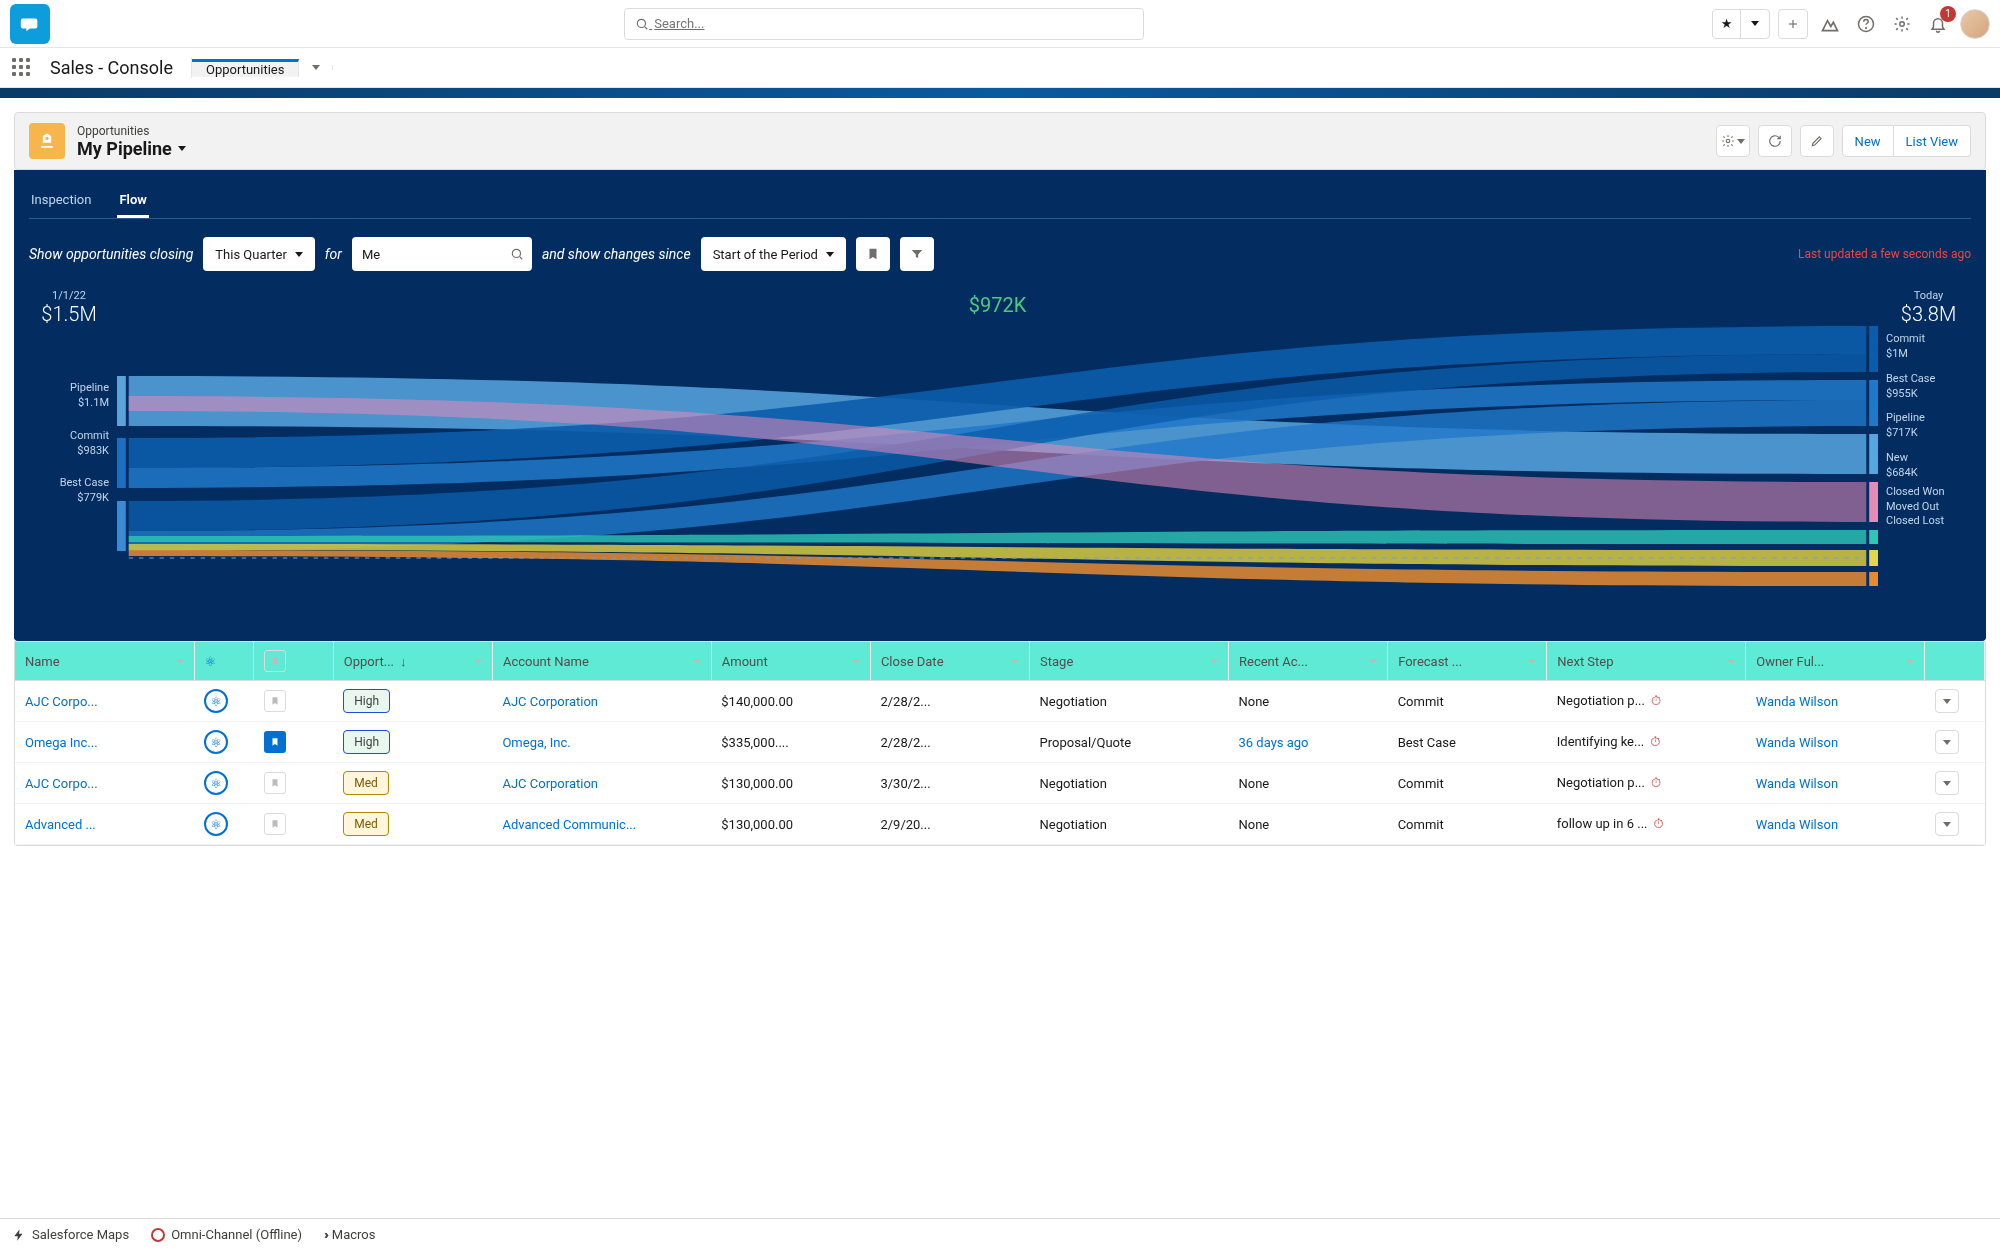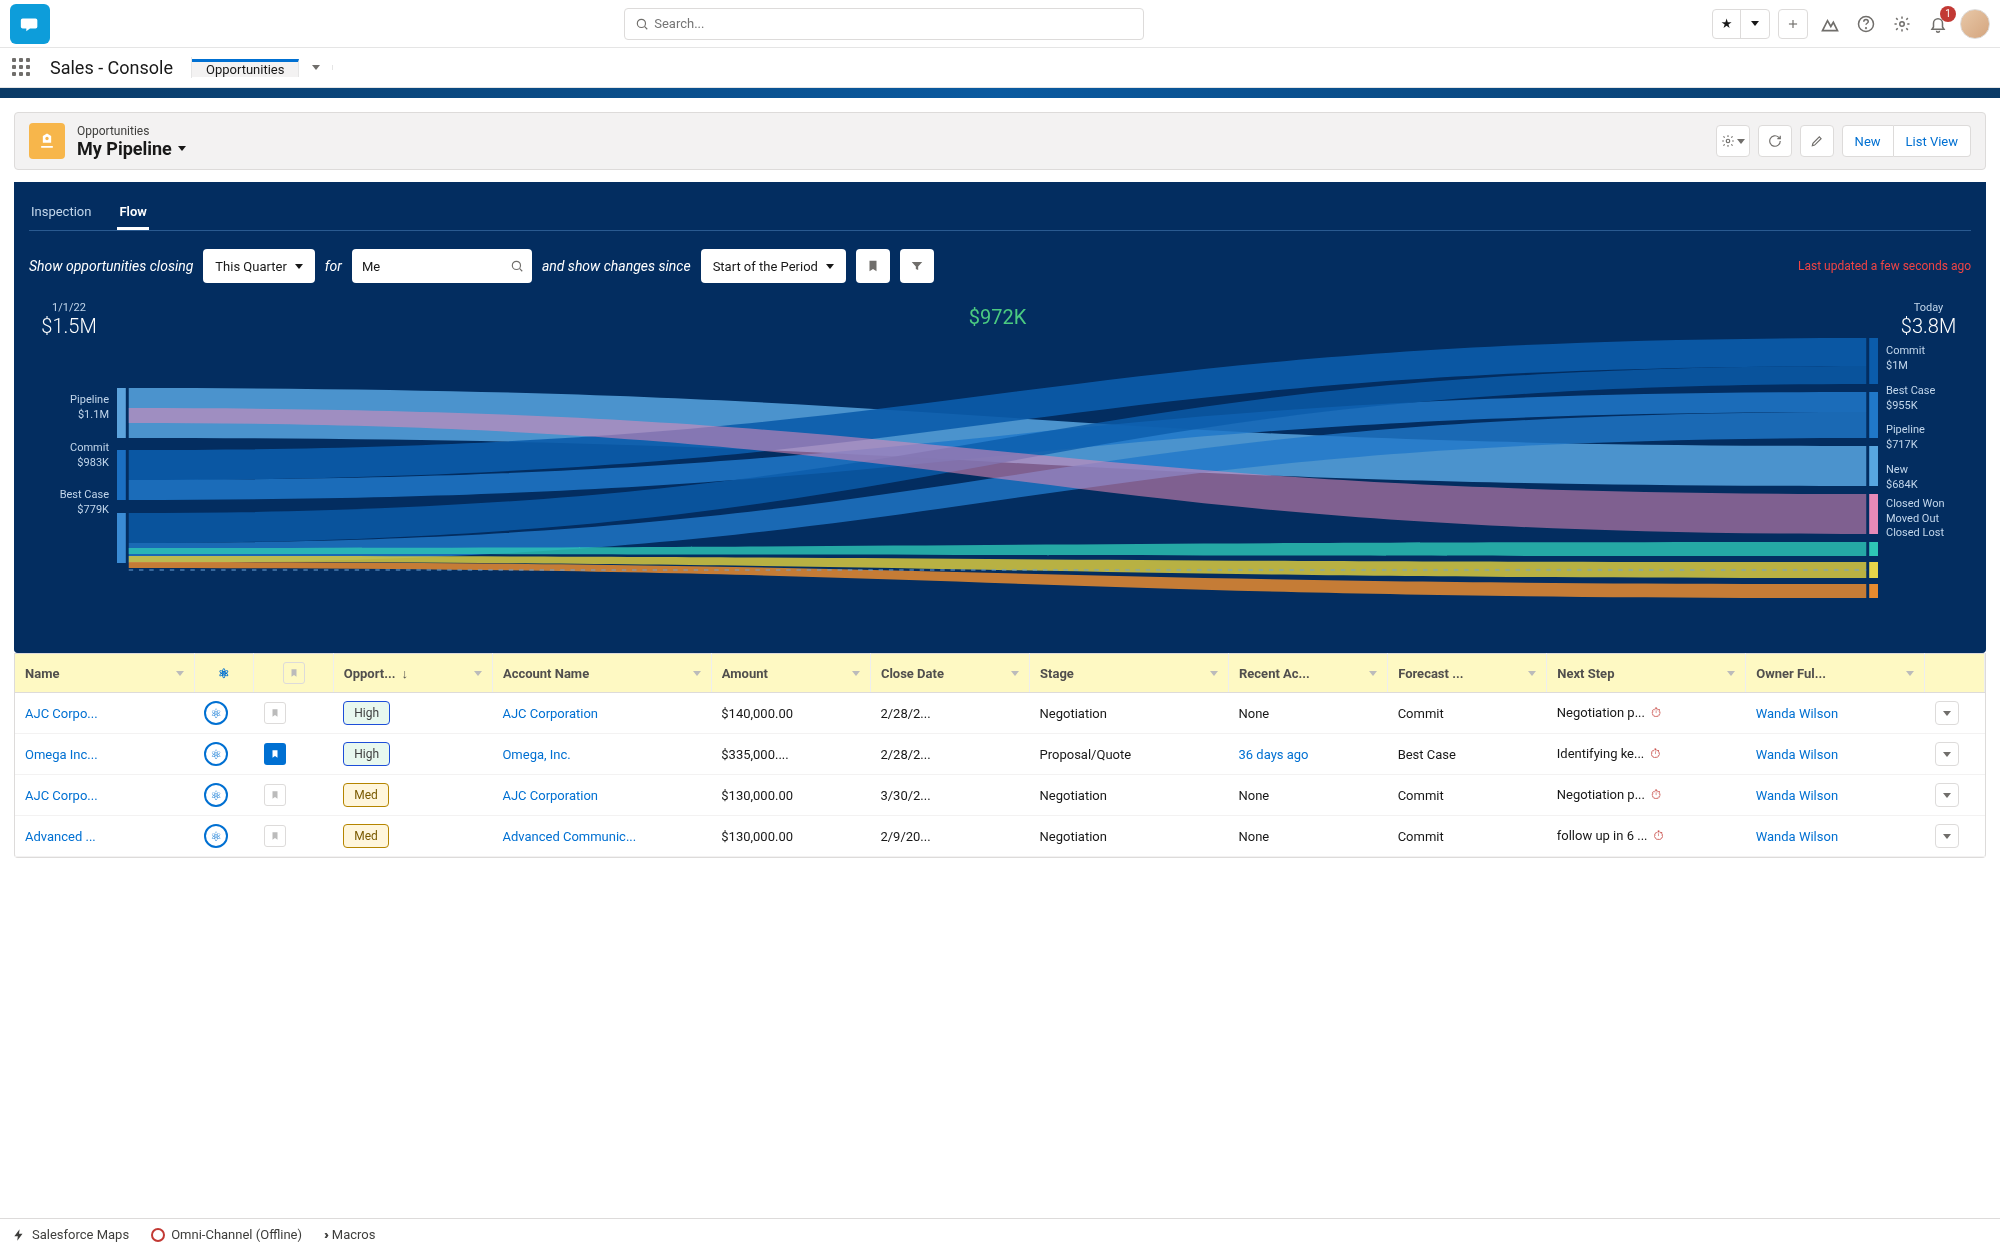--- a/index.html
+++ b/index.html
@@ -1,20 +1,20 @@
 <!DOCTYPE html>
 <html><head>
 <meta charset="utf-8">
 <style>
   *{box-sizing:border-box;font-family:-apple-system,BlinkMacSystemFont,"Segoe UI",Roboto,Helvetica,Arial,sans-serif;}
   body{margin:0;background:#fff;color:#181818;font-size:13px;}
   
   .gh{height:48px;display:flex;align-items:center;border-bottom:1px solid #e5e5e5;padding:0 10px;gap:8px;}
   .gh .spacer{flex:1;}
-  .search-wrap{width:520px;height:32px;border:1px solid #dddbda;border-radius:4px;display:flex;align-items:center;padding:12px 10px;color:#706e6b;margin:0 auto;}
+  .search-wrap{width:520px;height:32px;border:1px solid #dddbda;border-radius:4px;display:flex;align-items:center;padding:12px 10px;color:#706e6b;margin:0 auto;text-decoration:underline;}
   .search-wrap input{border:none;outline:none;flex:1;font-size:13px;background:transparent;}
   .gh .iconbtn{width:30px;height:30px;border:1px solid #dddbda;border-radius:4px;display:flex;align-items:center;justify-content:center;color:#706e6b;cursor:pointer;}
   .gh .iconbare{width:28px;height:28px;display:flex;align-items:center;justify-content:center;color:#706e6b;cursor:pointer;}
   .favdrop{display:flex;border:1px solid #dddbda;border-radius:4px;height:30px;}
   .favdrop>div{width:28px;display:flex;align-items:center;justify-content:center;}
   .favdrop>div:first-child{border-right:1px solid #dddbda;}
   .bell{position:relative;}
   .bell .badge{position:absolute;top:-4px;right:-4px;background:#c23934;color:#fff;border-radius:50%;width:16px;height:16px;font-size:10px;display:flex;align-items:center;justify-content:center;}
   .avatar{width:30px;height:30px;border-radius:50%;background:linear-gradient(135deg,#e8c8a8,#d4a57e);border:1px solid #dddbda;}
   .applogo{width:40px;height:40px;border-radius:6px;background:#0d9dda;display:flex;align-items:center;justify-content:center;margin-right:6px;}
@@ -37,21 +37,21 @@
   .ph .label{font-size:12px;color:#3e3e3c;}
   .ph .title{font-size:18px;font-weight:700;display:flex;align-items:center;gap:6px;}
   .ph .actions{margin-left:auto;display:flex;gap:8px;}
   .btnsq{width:34px;height:32px;border:1px solid #dddbda;background:#fff;border-radius:4px;display:flex;align-items:center;justify-content:center;cursor:pointer;color:#706e6b;}
   .btntxt{height:32px;border:1px solid #dddbda;background:#fff;border-radius:4px;display:flex;align-items:center;padding:0 12px;cursor:pointer;color:#0070d2;}
   .btngroup{display:flex;}
   .btngroup .btntxt{border-radius:0;}
   .btngroup .btntxt:first-child{border-radius:4px 0 0 4px;}
   .btngroup .btntxt:last-child{border-radius:0 4px 4px 0;border-left:none;}
   
-  .dark{background:#032d60;color:#fff;margin-top:12px;border:1px solid #032d60;border-top:none;border-radius:0 0 4px 4px;padding:14px;}
+  .dark{background:#032d60;color:#fff;margin-top:0;border:1px solid #032d60;border-top:none;border-radius:0 0 4px 4px;padding:14px;}
   .subtabs{display:flex;gap:24px;border-bottom:1px solid #2a5a90;}
   .subtabs .sub{padding:8px 2px;cursor:pointer;color:#c2d6eb;}
   .subtabs .sub.active{border-bottom:3px solid #fff;color:#fff;font-weight:600;}
   .filterrow{display:flex;align-items:center;gap:10px;padding:18px 0;flex-wrap:wrap;}
   .filterrow .lbl{font-size:14px;font-style:italic;}
   .pickerbtn{background:#fff;color:#181818;border-radius:4px;height:34px;display:flex;align-items:center;padding:0 12px;gap:8px;cursor:pointer;}
   .mepicker{background:#fff;color:#181818;border-radius:4px;height:34px;display:flex;align-items:center;padding:0 10px;gap:8px;width:180px;position:relative;}
   .mepicker .srch{position:absolute;right:8px;color:#706e6b;}
   .sqbtn{width:34px;height:34px;border-radius:4px;background:#fff;color:#706e6b;display:flex;align-items:center;justify-content:center;cursor:pointer;}
   .filterrow .right{margin-left:auto;color:#ef4444;font-size:12px;}
@@ -63,21 +63,21 @@
   .rightlabels{width:85px;display:flex;flex-direction:column;font-size:11px;color:#c2d6eb;line-height:1.35;}
   .rightlabels .blk{display:flex;flex-direction:column;}
   .bigleft{text-align:left;color:#fff;}
   .bigright{text-align:right;color:#fff;}
   .big{font-size:20px;font-weight:300;}
   .midgain{text-align:center;color:#4bca81;font-size:20px;margin-top:4px;}
   
   .tablecard{border:1px solid #dddbda;border-top:none;border-radius:0 0 4px 4px;}
   .tmeta{padding:10px 12px;font-size:12px;color:#3e3e3c;}
   table{width:100%;border-collapse:collapse;font-size:13px;}
-  th{background:#fef9c3;border-top:1px solid #dddbda;border-bottom:1px solid #dddbda;color:#514f4d;font-weight:700;text-align:center;padding:8px 10px;border-right:1px solid #eee;position:relative;}
+  th{background:#5eead4;border-top:1px solid #dddbda;border-bottom:1px solid #dddbda;color:#514f4d;font-weight:400;text-align:left;padding:8px 10px;border-right:1px solid #eee;position:relative;}
   th .hd{display:flex;align-items:center;gap:6px;white-space:nowrap;overflow:hidden;text-overflow:ellipsis;}
   th .caret{margin-left:auto;color:#bbb;}
   td{padding:8px 10px;border-bottom:1px solid #f3f2f2;white-space:nowrap;overflow:hidden;text-overflow:ellipsis;max-width:0;}
   td.link a{color:#0070d2;text-decoration:none;cursor:pointer;}
   .scorebadge{width:24px;height:24px;border-radius:50%;border:2px solid #0070d2;display:inline-flex;align-items:center;justify-content:center;color:#0070d2;}
   .bm{width:22px;height:22px;border-radius:3px;display:inline-flex;align-items:center;justify-content:center;}
   .bm.off{border:1px solid #dddbda;color:#bbb;}
   .bm.on{background:#0070d2;color:#fff;}
   .chip{display:inline-flex;align-items:center;height:24px;border-radius:4px;padding:0 10px;font-size:12px;}
   .chip.high{background:#e8f8ef;border:1px solid #1d4ed8;color:#404040;}

